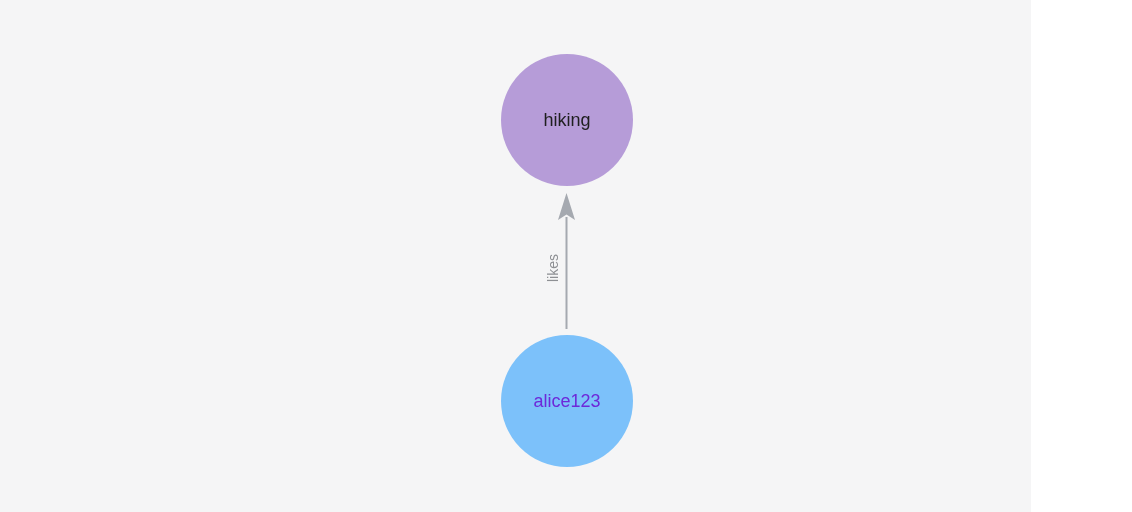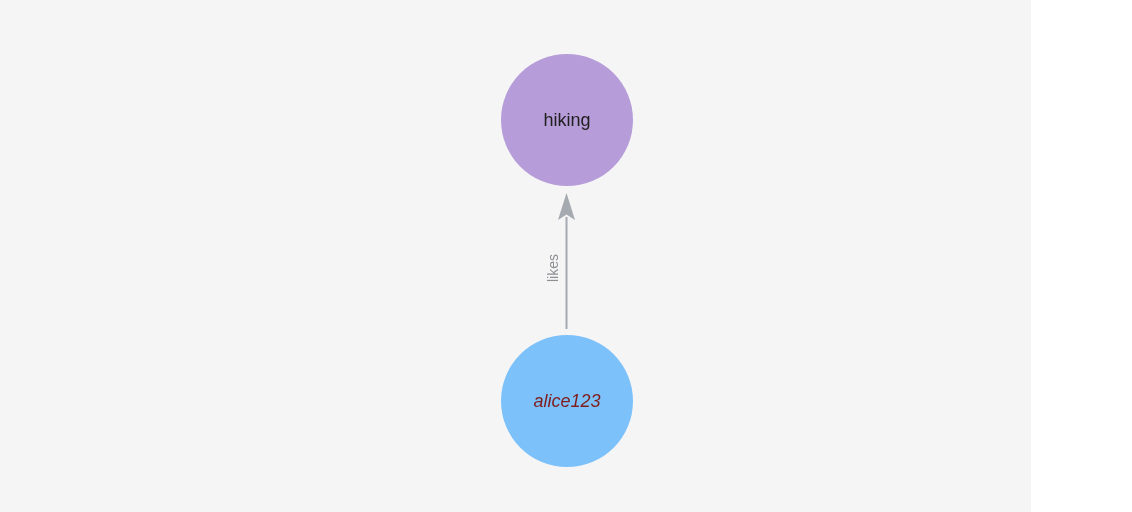--- a/index.html
+++ b/index.html
@@ -53,16 +53,16 @@
     <polygon points="566.5,193 558,220 566.5,214.5 575,220" fill="#a5a9b0"></polygon>
   </svg>
 
   <div class="edge-label" style="color: rgb(142, 144, 148);">likes</div>
 
   <div class="node node-hiking" style="background-color: rgb(182, 156, 216);">
     <span class="node-label" style="color: rgb(31, 31, 31);">hiking</span>
   </div>
 
   <div class="node node-alice" style="background-color: rgb(124, 193, 250);">
-    <span class="node-label" style="color: #7f1d1d; font-style: italic;">alice123</span>
+    <span class="node-label" style="color: #6d28d9;">alice123</span>
   </div>
 
 </div>
 
 </body></html>

